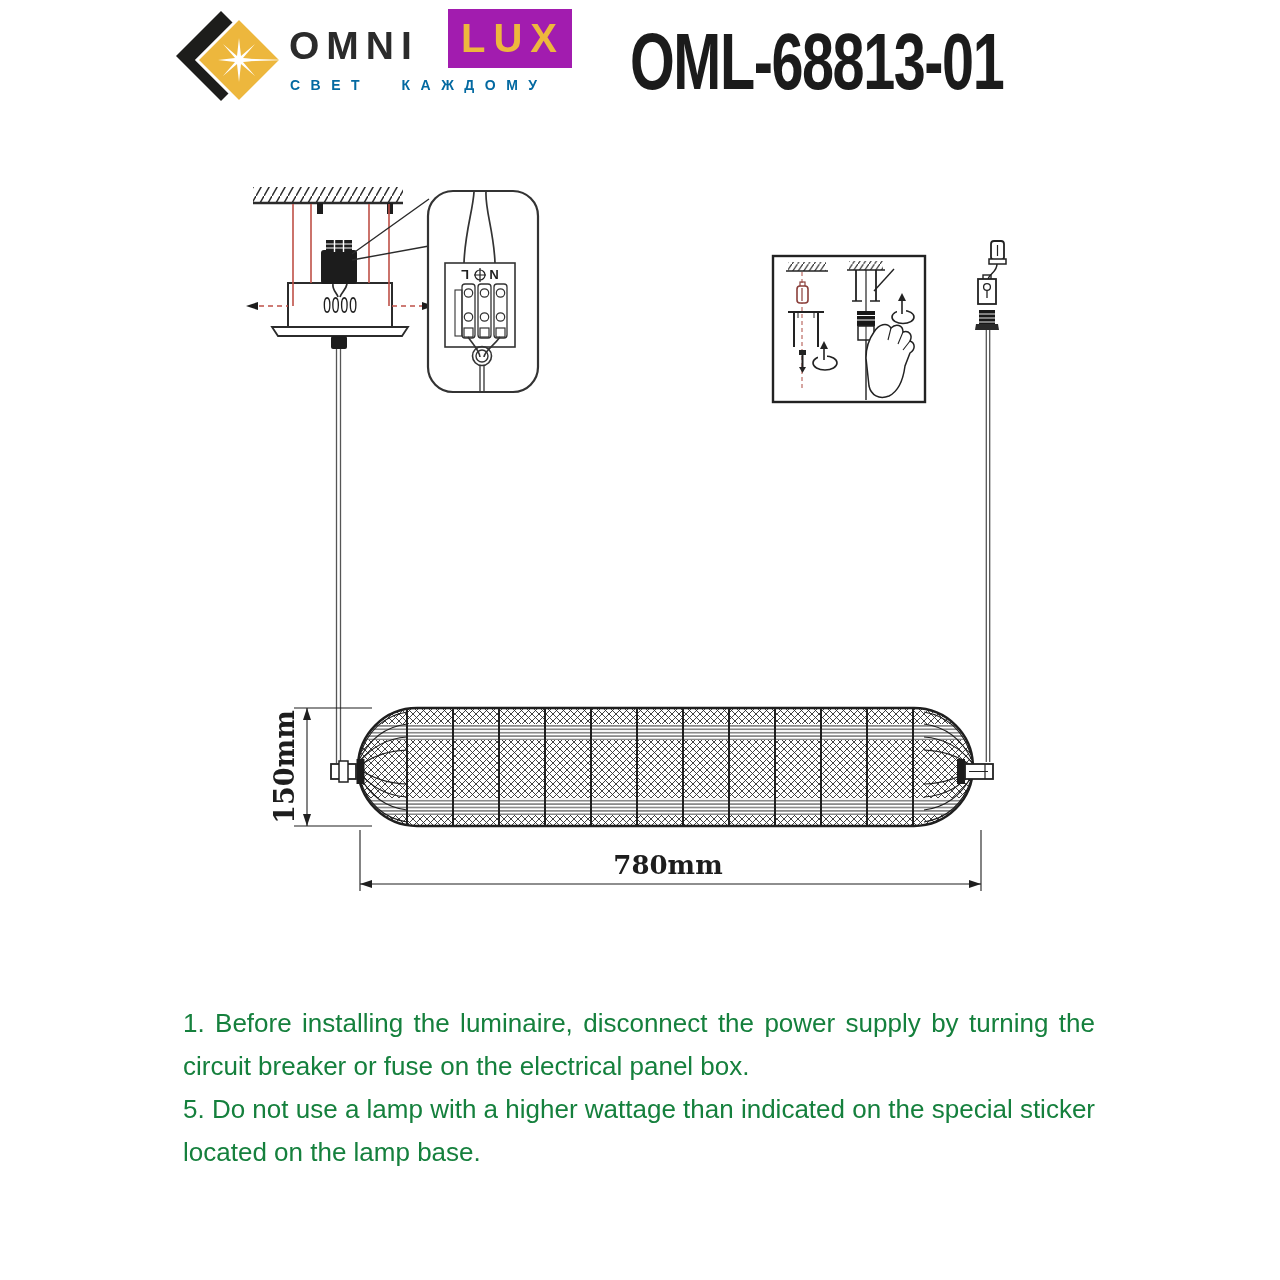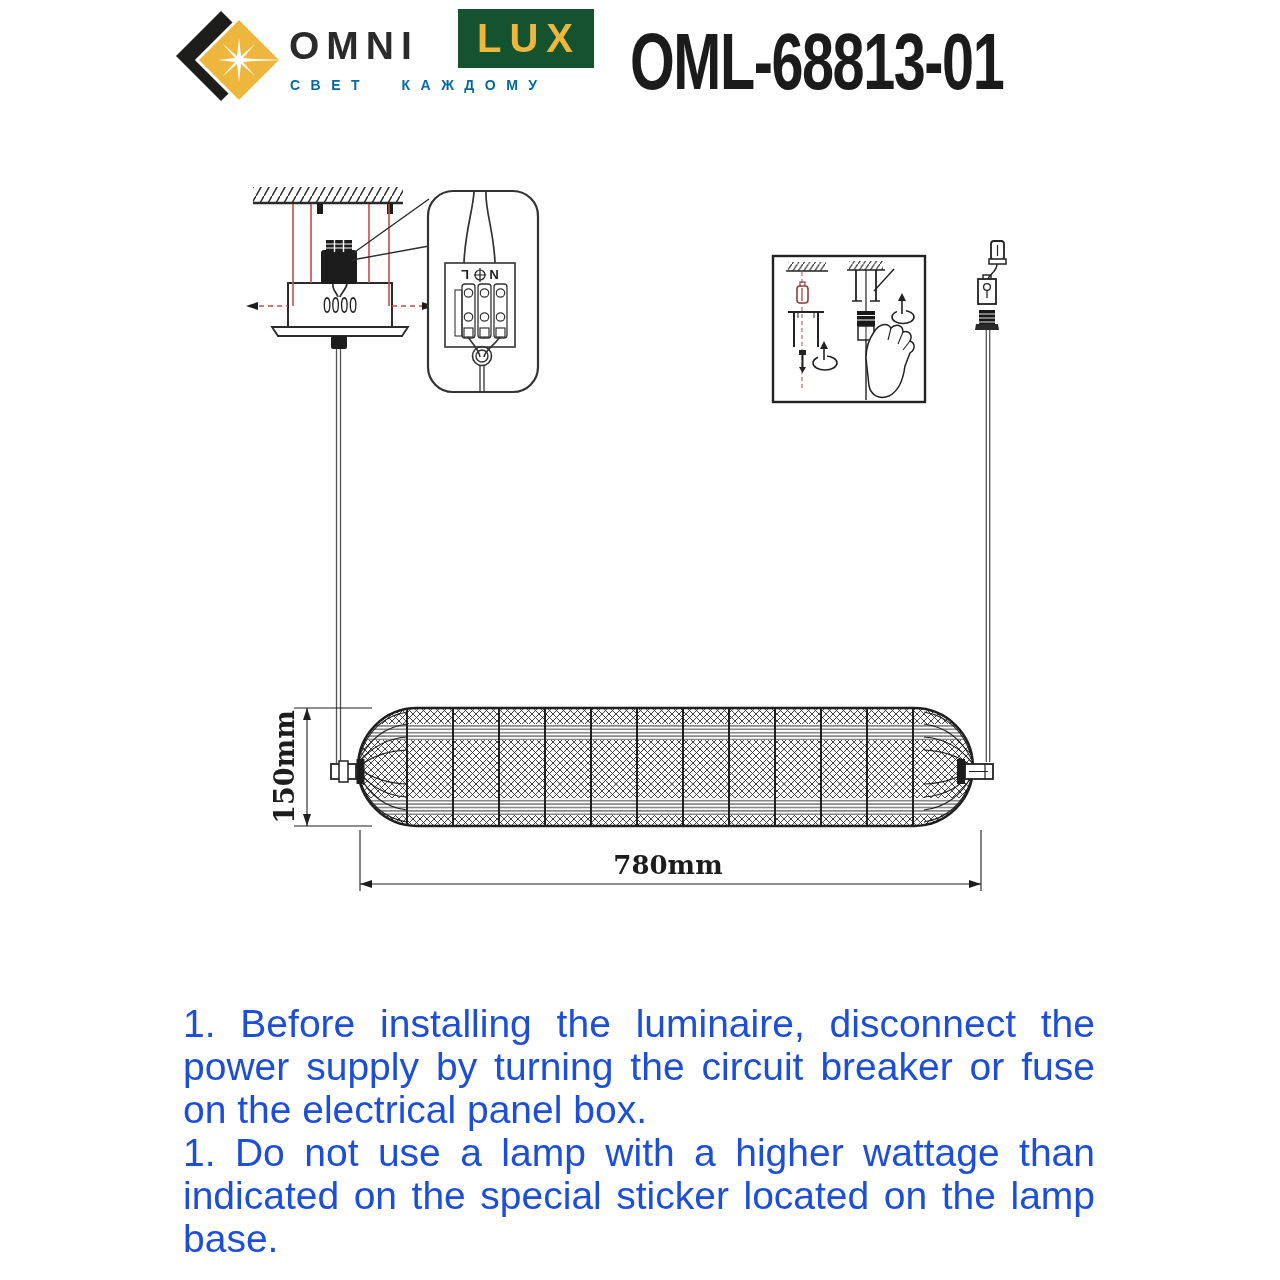--- a/index.html
+++ b/index.html
@@ -7,39 +7,39 @@
     width:1280px;height:1280px;background:#ffffff;position:relative;overflow:hidden;
     font-family:"Liberation Sans",sans-serif;color:#1d1d1d;
   }
   
   .logo-icon{position:absolute;left:176px;top:6px;}
   .brand-word{
     position:absolute;left:289px;top:24px;font-size:39px;font-weight:700;
     letter-spacing:7px;color:#2b2b2b;
   }
   .brand-box{
-    position:absolute;left:458px;top:9px;width:136px;height:59px;background:#14532d;
+    position:absolute;left:448px;top:9px;width:124px;height:59px;background:#a21caf;
     display:flex;align-items:center;justify-content:center;
     font-size:40px;font-weight:700;letter-spacing:8px;color:#edb73d;
     padding-left:6px;box-sizing:border-box;
   }
   .tagline{
     position:absolute;left:290px;top:77px;font-size:14px;font-weight:700;
     letter-spacing:10.5px;word-spacing:17px;color:#0369a1;white-space:nowrap;
   }
   .model{
     position:absolute;left:630px;top:16px;font-size:80px;font-weight:700;color:#1b1b1b;
     transform:scaleX(0.72);transform-origin:left top;letter-spacing:-2px;white-space:nowrap;
   }
   
   .diagram{position:absolute;left:0;top:0;width:1280px;height:1000px;}
   
   .instructions{position:absolute;left:183px;top:1002px;width:912px;}
   .instructions p{
-    margin:0;font-size:39px;line-height:43px;text-align:justify;color:#1d4ed8;
+    margin:0;font-size:26px;line-height:43px;text-align:justify;color:#15803d;
   }
 </style>
 </head>
 <body>
 
 <div>
 
   <svg class="logo-icon" width="116" height="102" viewBox="0 0 116 102">
     <polygon points="45,5 90,50 45,95 0,50" fill="#1d1d1b"></polygon>
     <polygon points="63,12 105,54 63,96 21,54" fill="#edb73d" stroke="#ffffff" stroke-width="3"></polygon>
@@ -247,14 +247,14 @@
     <path d="M360,830 V891 M981,830 V891" stroke-width="1.1"></path>
     <line x1="360" y1="884" x2="981" y2="884" stroke-width="1.1"></line>
     <polygon points="360,884 372,880 372,888" fill="#1f1f1f" stroke="none"></polygon>
     <polygon points="981,884 969,880 969,888" fill="#1f1f1f" stroke="none"></polygon>
     <text x="668" y="874" text-anchor="middle" font-family="DejaVu Serif, serif" font-weight="700" font-size="26" fill="#1d1d1d" stroke="none">780mm</text>
   </g>
 </svg>
 
 <div class="instructions">
   <p>1. Before installing the luminaire, disconnect the power supply by turning the circuit breaker or fuse on the electrical panel box.</p>
-  <p>1. Do not use a lamp with a higher wattage than indicated on the special sticker located on the lamp base.</p>
+  <p>5. Do not use a lamp with a higher wattage than indicated on the special sticker located on the lamp base.</p>
 </div>
 
 </body></html>

